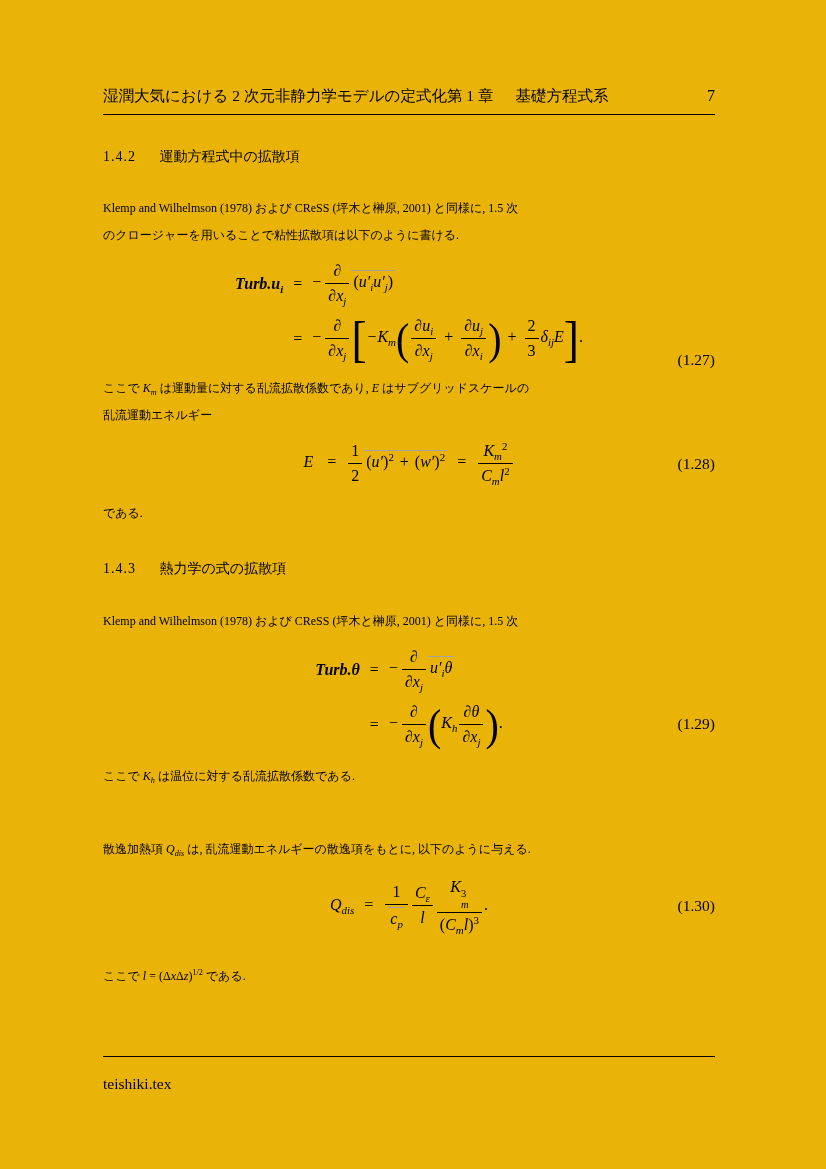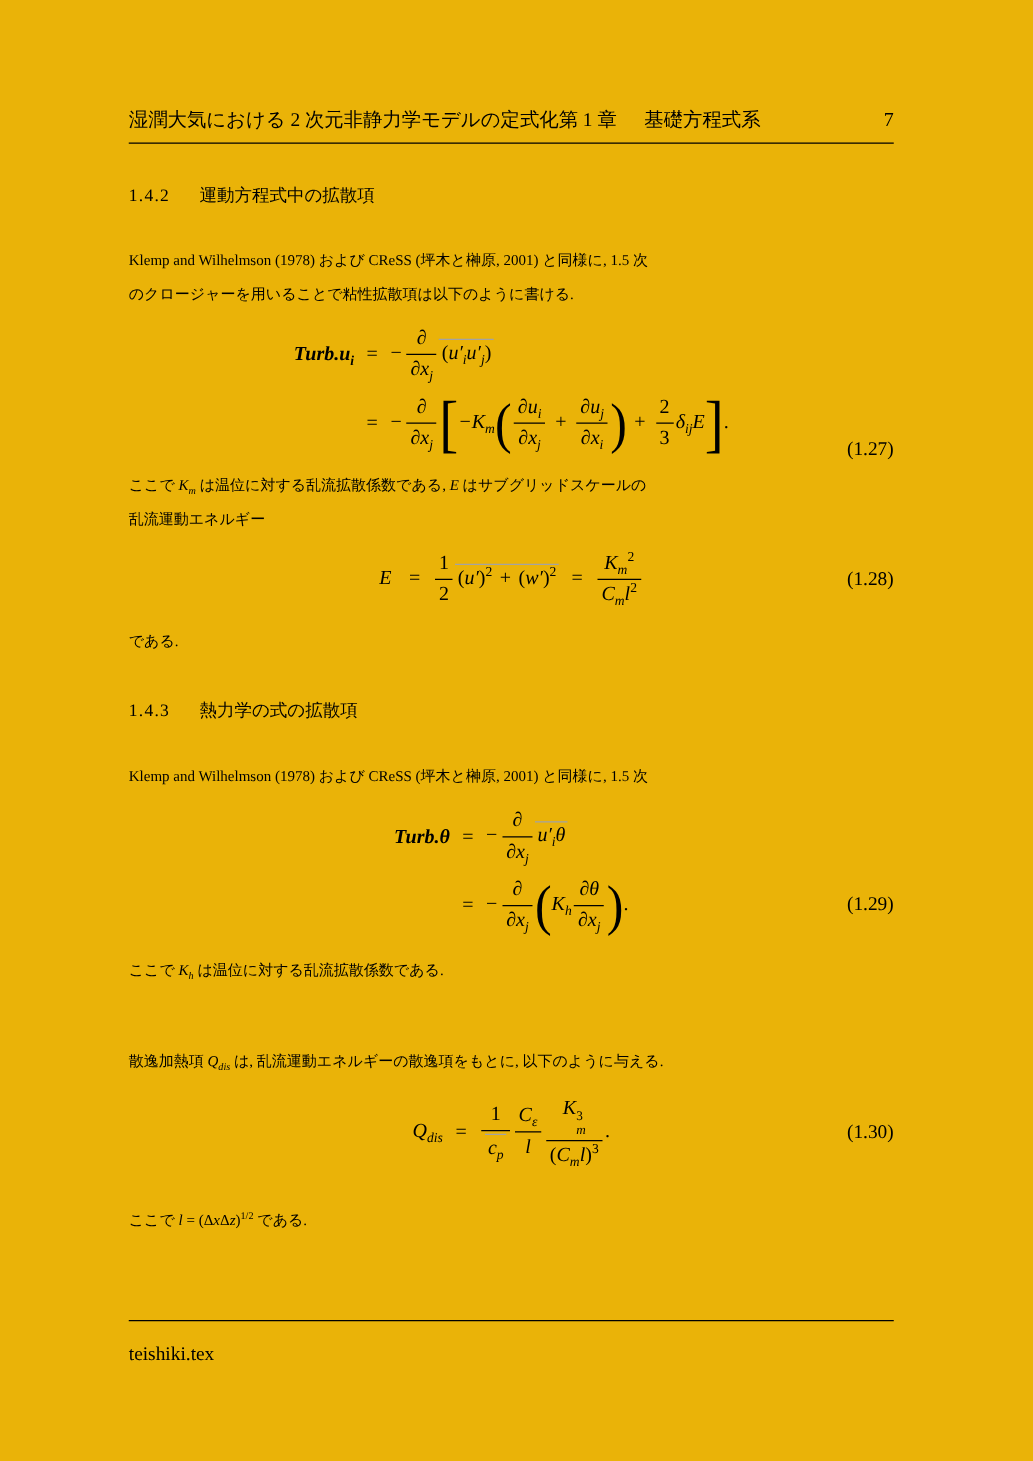--- a/index.html
+++ b/index.html
@@ -98,21 +98,21 @@
         <span class="cell-l"></span>
         <span class="cell-m">=</span>
         <span class="cell-r">
           <span class="minus">−</span><span class="frac"><span class="fn mi">∂</span><span class="fd"><span class="mi">∂x</span><sub class="mi">j</sub></span></span><span class="bigd d28">[</span><span class="mi">−K</span><sub class="mi">m</sub><span class="bigd d26">(</span><span class="frac"><span class="fn"><span class="mi">∂u</span><sub class="mi">i</sub></span><span class="fd"><span class="mi">∂x</span><sub class="mi">j</sub></span></span><span class="plus">+</span><span class="frac"><span class="fn"><span class="mi">∂u</span><sub class="mi">j</sub></span><span class="fd"><span class="mi">∂x</span><sub class="mi">i</sub></span></span><span class="bigd d26">)</span><span class="plus">+</span><span class="frac"><span class="fn">2</span><span class="fd">3</span></span><span class="mi">δ</span><sub class="mi">ij</sub><span class="mi">E</span><span class="bigd d28">]</span><span>.</span>
         </span>
       </div>
       <span class="eqnum" style="top:70px;margin-top:20px;">(1.27)</span>
     </div>
 
     <div class="para mt-p2">
-      <span class="pline"><span>ここで </span><span class="mi">K</span><sub class="mi">m</sub><span> は温位に対する乱流拡散係数である, </span><span class="mi">E</span><span> はサブグリッドスケールの</span></span>
+      <span class="pline"><span>ここで </span><span class="mi">K</span><sub class="mi">m</sub><span> は運動量に対する乱流拡散係数であり, </span><span class="mi">E</span><span> はサブグリッドスケールの</span></span>
       <span class="pline">乱流運動エネルギー</span>
     </div>
 
     <div class="eqblock mt-eq128">
       <div class="eqcenter">
         <span class="mi">E</span>
         <span class="cell-m">=</span><span class="frac"><span class="fn">1</span><span class="fd">2</span></span><span class="ovl"><span>(</span><span class="mi">u′</span><span>)</span><sup>2</sup><span class="plus">+</span><span>(</span><span class="mi">w′</span><span>)</span><sup>2</sup></span><span class="cell-m">=</span><span class="frac"><span class="fn"><span class="mi">K</span><sub class="mi">m</sub><sup>2</sup></span><span class="fd"><span class="mi">C</span><sub class="mi">m</sub><span class="mi">l</span><sup>2</sup></span></span>
       </div>
       <span class="eqnum" style="top:50%;transform:translateY(-50%);">(1.28)</span>
     </div>

